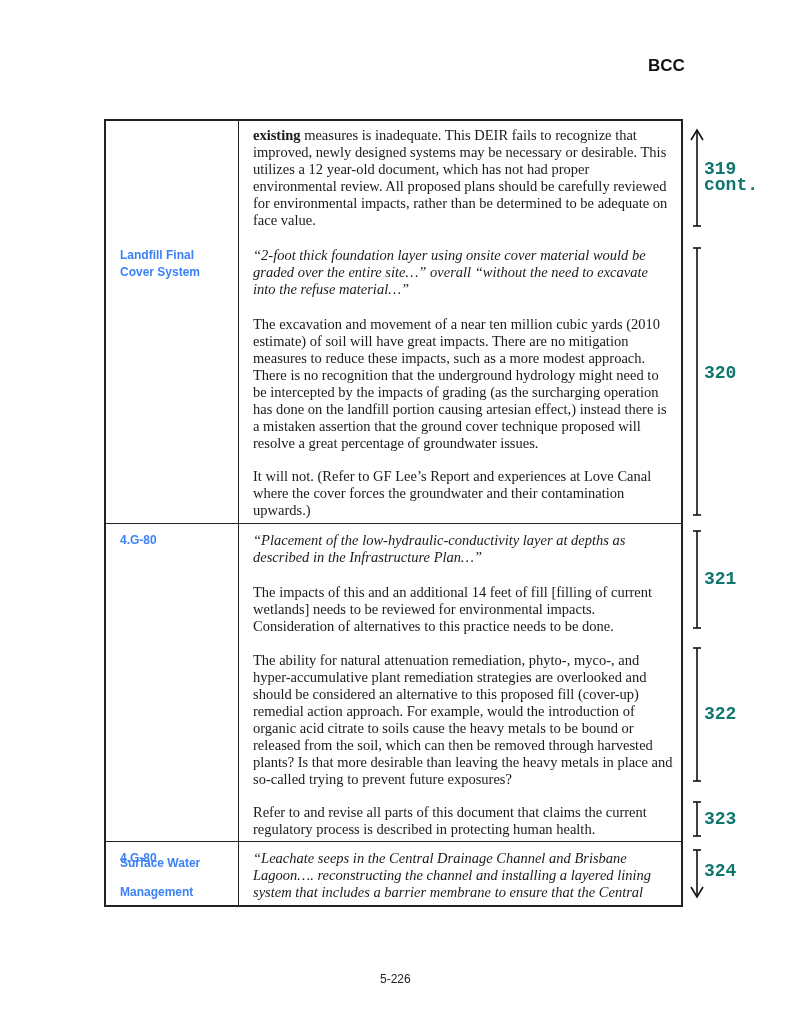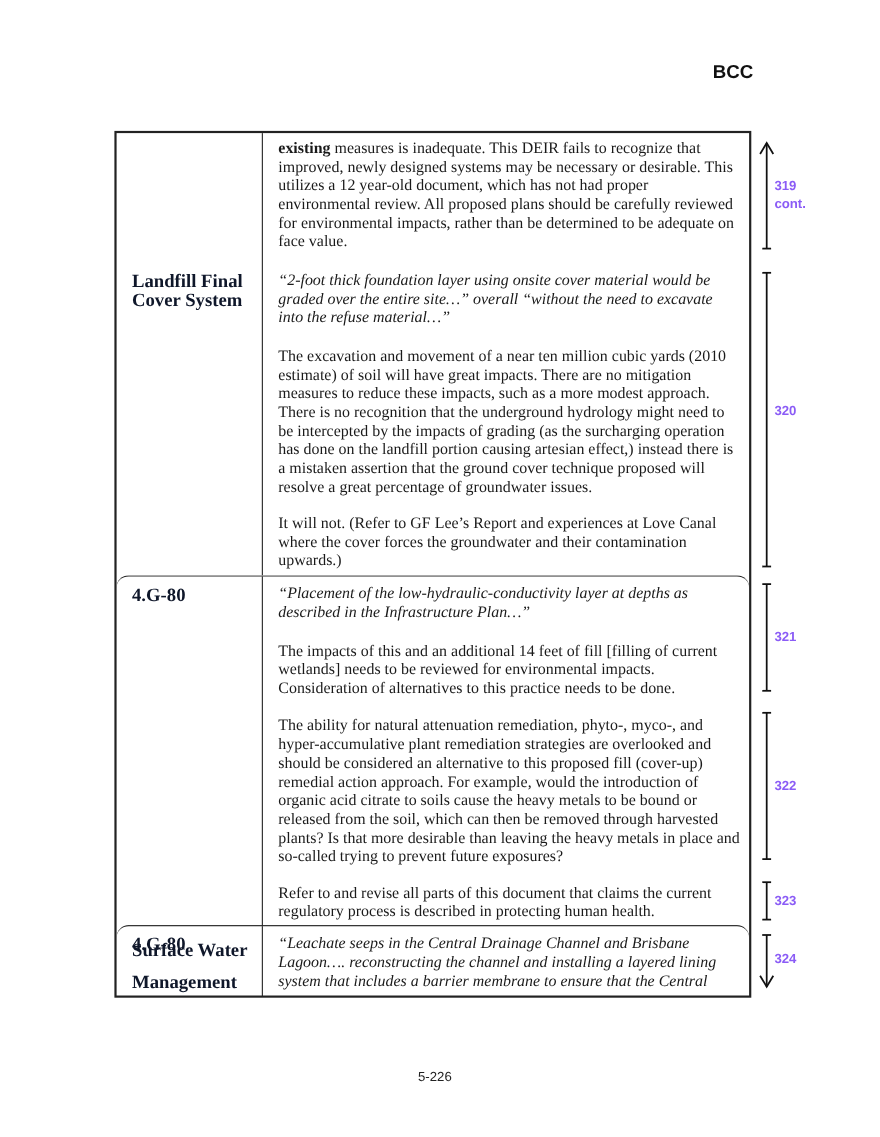--- a/index.html
+++ b/index.html
@@ -7,41 +7,41 @@
   .page { position: absolute; left: 0; top: 0; width: 700px; height: 1034px; background: #fff; }
   .header-code {
     position: absolute; left: 648px; top: 56px;
     font-family: "Liberation Sans", sans-serif; font-weight: bold; font-size: 17px; color: #111;
   }
   .table {
     position: absolute; left: 104px; top: 119px; width: 575px; height: 784px;
     border: 2px solid #222; box-sizing: content-box;
   }
   .row { position: absolute; left: 0; width: 575px; }
-  .row + .row { border-top: 1.5px solid #222; border-radius: 11px; }
+  .row + .row { border-top: 1.5px solid #222; }
   .col-label {
     position: absolute; left: 0; top: 0; bottom: 0; width: 132px;
     border-right: 1.5px solid #222;
   }
   .col-label .lbl {
     position: absolute; left: 14px;
-    font-family: Liberation Serif, serif; font-weight: bold; font-size: 17px; line-height: 17px; color: #0f172a;
+    font-family: Liberation Sans, sans-serif; font-weight: bold; font-size: 12px; line-height: 17px; color: #3b82f6;
   }
   .col-text { position: absolute; left: 134px; right: 0; top: 0; bottom: 0; }
   .para {
     position: absolute; left: 13px; width: 420px;
     font-family: "Liberation Serif", serif; font-size: 14.5px; line-height: 17px; color: #1a1a1a;
   }
   .para.it { font-style: italic; }
   .para b { font-weight: bold; }
   .marker { position: absolute; left: 690px; }
   .marker svg { position: absolute; left: 0; top: 0; overflow: visible; }
   .marker-label {
     position: absolute; left: 14px;
-    font-family: Liberation Sans, sans-serif; font-weight: bold; font-size: 12px; line-height: 16px; color: #8b5cf6;
+    font-family: Liberation Mono, monospace; font-weight: bold; font-size: 18px; line-height: 16px; color: #0f766e;
     white-space: pre;
   }
   .footer {
     position: absolute; left: 380px; top: 972px;
     font-family: "Liberation Sans", sans-serif; font-size: 12px; color: #222;
   }
 </style>
 </head>
 <body>
 

